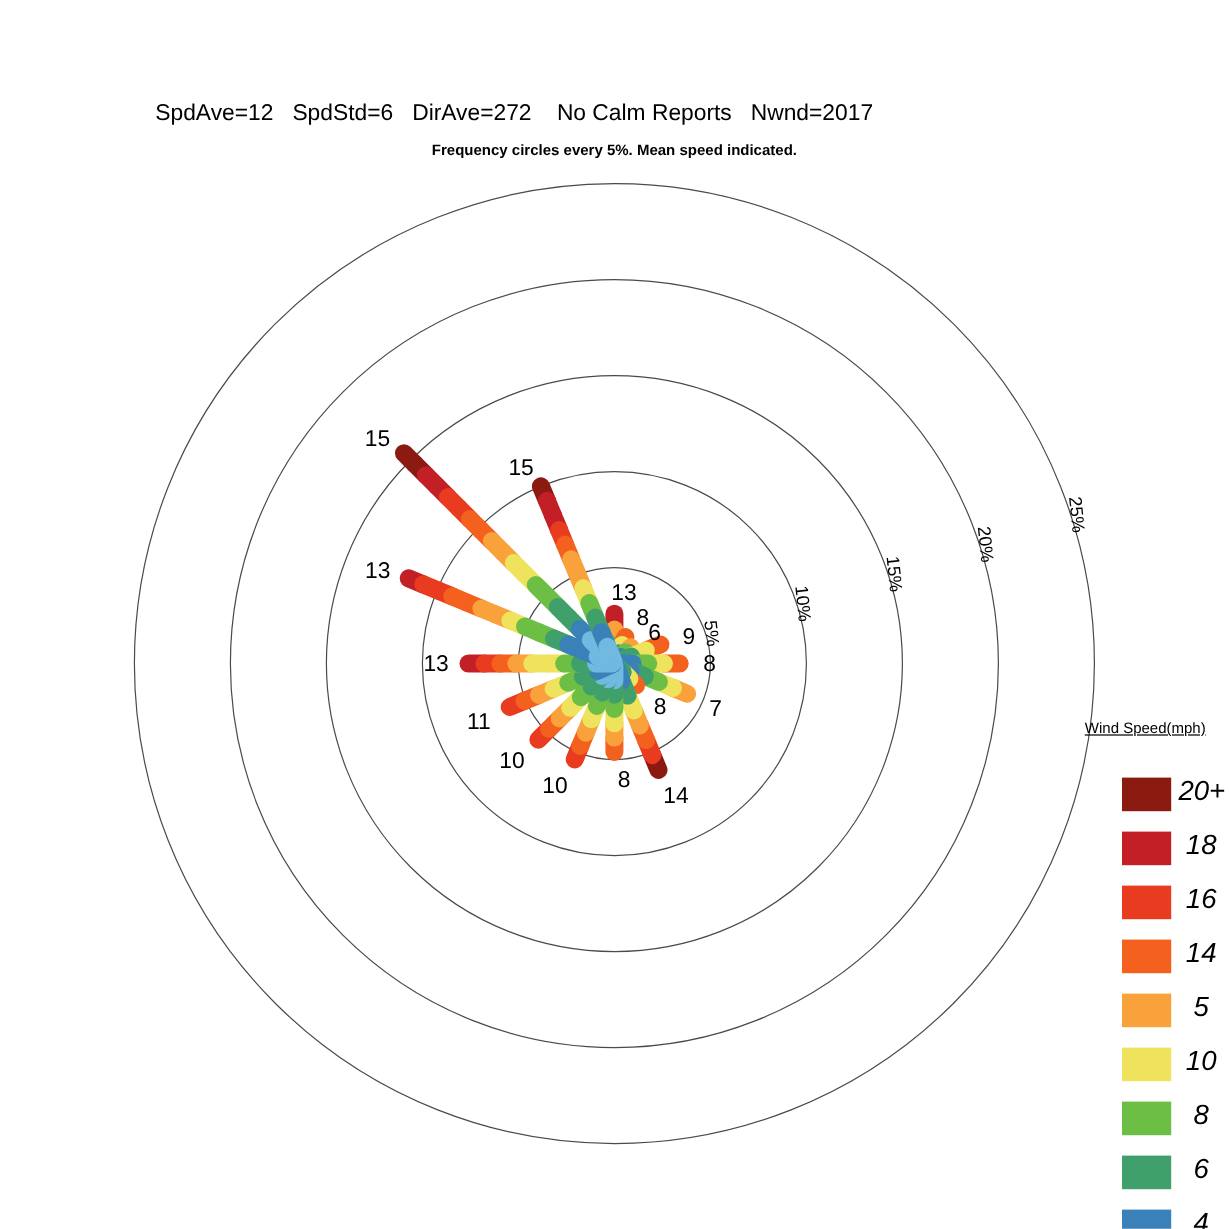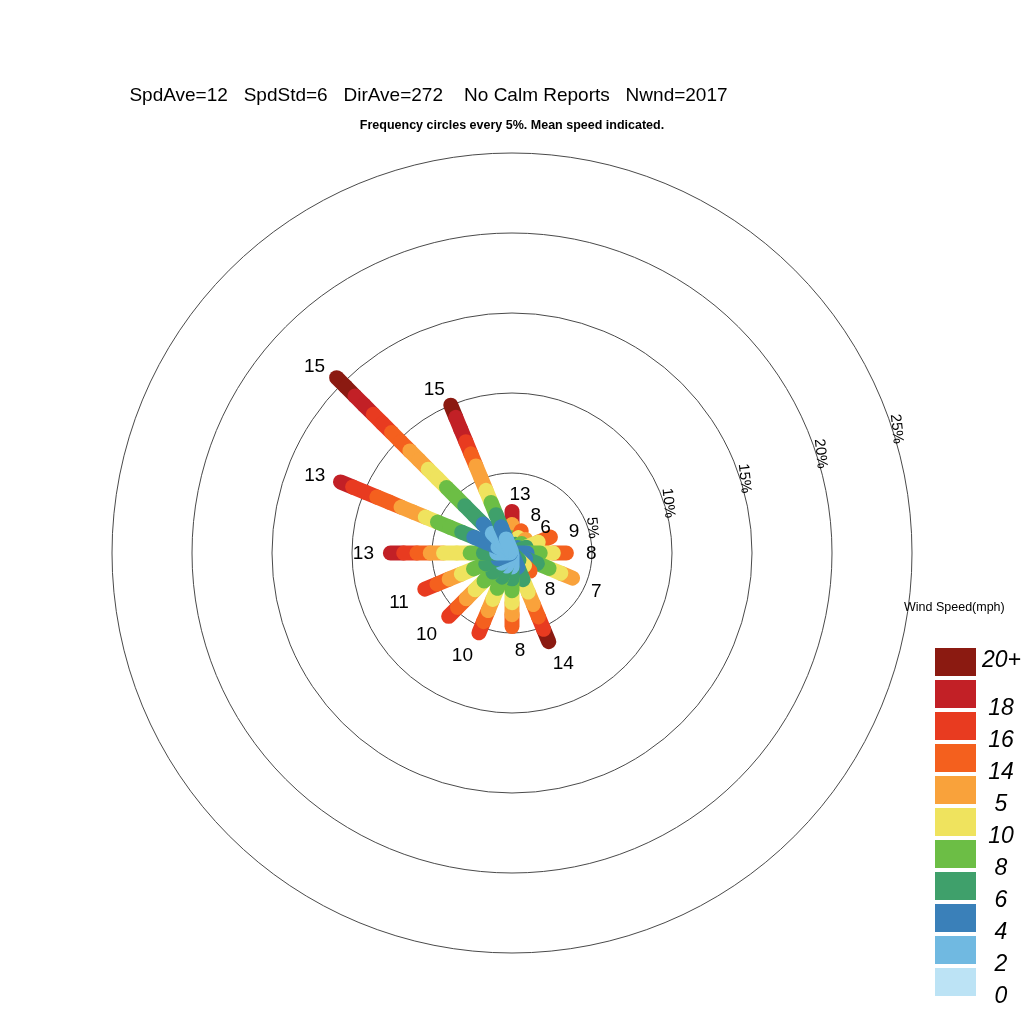--- a/index.html
+++ b/index.html
@@ -41,33 +41,33 @@
     font-size: 19px; fill: #000;
   }
 
   
   #legend {
     position: absolute; left: 896px; top: 600px;
     width: 128px;
   }
   .legend-title {
     font-size: 12.5px; color: #000; white-space: nowrap;
-    margin-left: 8px; 
+    margin-left: 8px;  text-decoration: underline;
   }
   .legend-bar { position: absolute; left: 39px; top: 48px; width: 41px; }
-  .legend-row { position: relative; height: 32px; font-style: italic; }
+  .legend-row { position: relative; height: 45px; font-style: italic; }
   .legend-swatch {
     position: absolute; left: 0; top: 0; width: 41px; height: 27.6px;
   }
   .legend-text {
     position: absolute; left: 47px; top: -3px;
     width: 52px; text-align: left;
     font-size: 23px; color: #000; line-height: 28px;
   }
-  .legend-text.narrow { text-align: center; width: 38px; margin-top: 16px; }
+  .legend-text.narrow { text-align: center; width: 38px; }
 </style>
 </head>
 <body>
 
 <div id="page">
 
   <div class="subtitle"><span>SpdAve=12   SpdStd=6   DirAve=272    No Calm Reports   Nwnd=2017</span></div>
   <div class="note">Frequency circles every 5%. Mean speed indicated.</div>
 
   <svg id="rose-svg" width="1024" height="1024">

